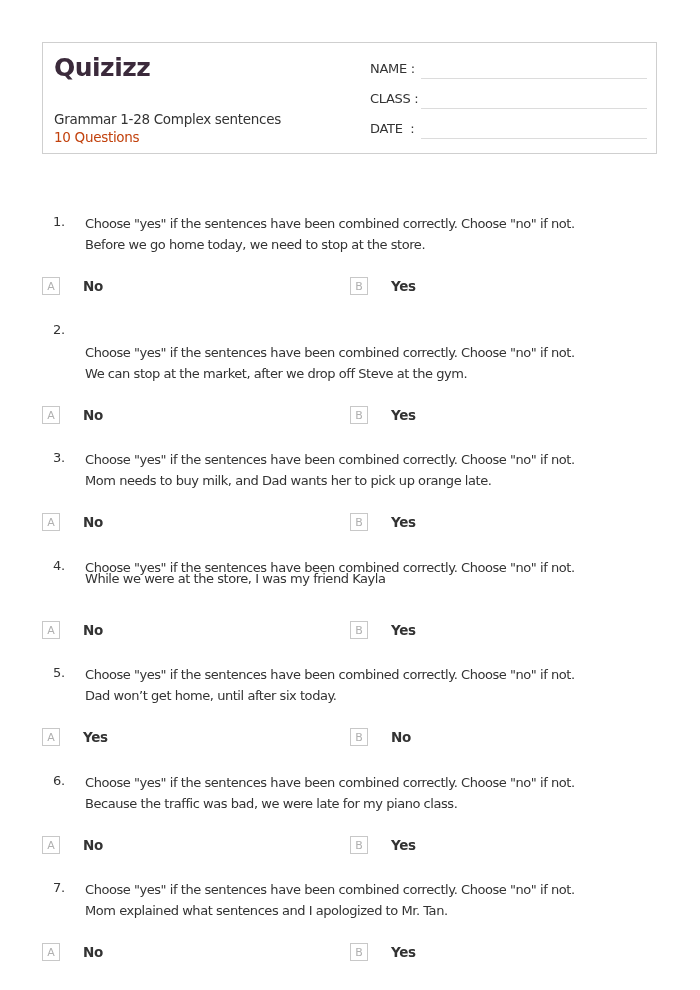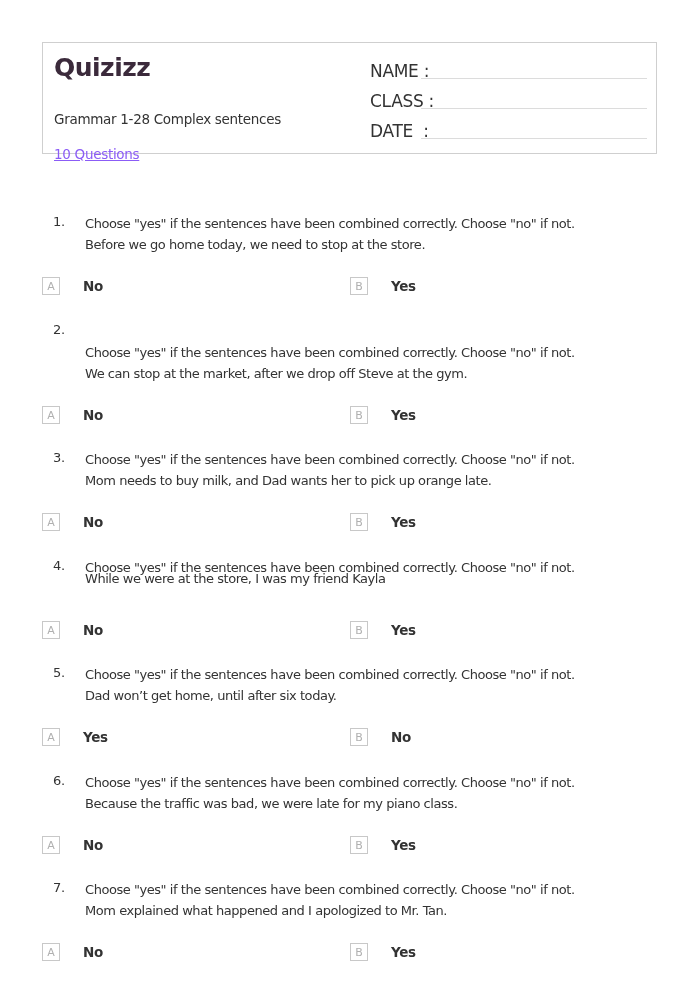--- a/index.html
+++ b/index.html
@@ -9,22 +9,22 @@
     }
     .header-box {
       position: absolute; left: 42px; top: 42px; width: 615px; height: 112px;
       border: 1px solid #cfcfcf; box-sizing: border-box;
     }
     .logo {
       position: absolute; left: 11px; top: 10px; font-family: "DejaVu Sans", sans-serif;
       font-weight: bold; font-size: 25px; letter-spacing: -0.5px; color: #3b2a3b;
     }
     .ws-title { position: absolute; left: 11px; top: 68px; font-size: 13.5px; color: #333; letter-spacing: -0.3px; }
-    .ws-count { position: absolute; left: 11px; top: 103px; font-size: 13.5px; color: #8b5cf6; letter-spacing: -0.3px; text-decoration: underline; }
-    .field { position: absolute; left: 327px; font-size: 17px; color: #333; letter-spacing: -0.3px; }
+    .ws-count { position: absolute; left: 11px; top: 86px; font-size: 13.5px; color: #c2410c; letter-spacing: -0.3px; }
+    .field { position: absolute; left: 327px; font-size: 13px; color: #333; letter-spacing: -0.3px; }
     .field-line { position: absolute; left: 378px; width: 226px; border-bottom: 1px solid #dcdcdc; }
     .question { position: absolute; left: 0; width: 700px; }
     .q-num { position: absolute; left: 53px; font-size: 13px; color: #333; letter-spacing: -0.3px; }
     .q-text { position: absolute; left: 85px; font-size: 13px; color: #333; line-height: 21px; letter-spacing: -0.45px; white-space: nowrap; }
     .opt { position: absolute; display: flex; align-items: center; }
     .opt-box {
       width: 18px; height: 18px; border: 1px solid #c8c8c8; box-sizing: border-box;
       font-size: 11px; color: #b0b0b0; display: flex; align-items: center; justify-content: center;
     }
     .opt-label { margin-left: 23px; font-size: 13.5px; color: #333; letter-spacing: -0.3px; font-weight: bold; }
@@ -125,21 +125,21 @@
   </div>
   <div class="opt" style="left:350px; top:64px;">
     <div class="opt-box">B</div>
     <div class="opt-label">Yes</div>
   </div>
 </div>
 
 <div class="question" style="top:879px;">
   <div class="q-num" style="top:1px;">7.</div>
   <div class="q-text" style="top:0;">Choose "yes" if the sentences have been combined correctly. Choose "no" if not.</div>
-  <div class="q-text" style="top:21px;">Mom explained what happened and I apologized to Mr. Tan.</div>
+  <div class="q-text" style="top:21px;">Mom explained what sentences and I apologized to Mr. Tan.</div>
   <div class="opt" style="left:42px; top:64px;">
     <div class="opt-box">A</div>
     <div class="opt-label">No</div>
   </div>
   <div class="opt" style="left:350px; top:64px;">
     <div class="opt-box">B</div>
     <div class="opt-label">Yes</div>
   </div>
 </div>
 

